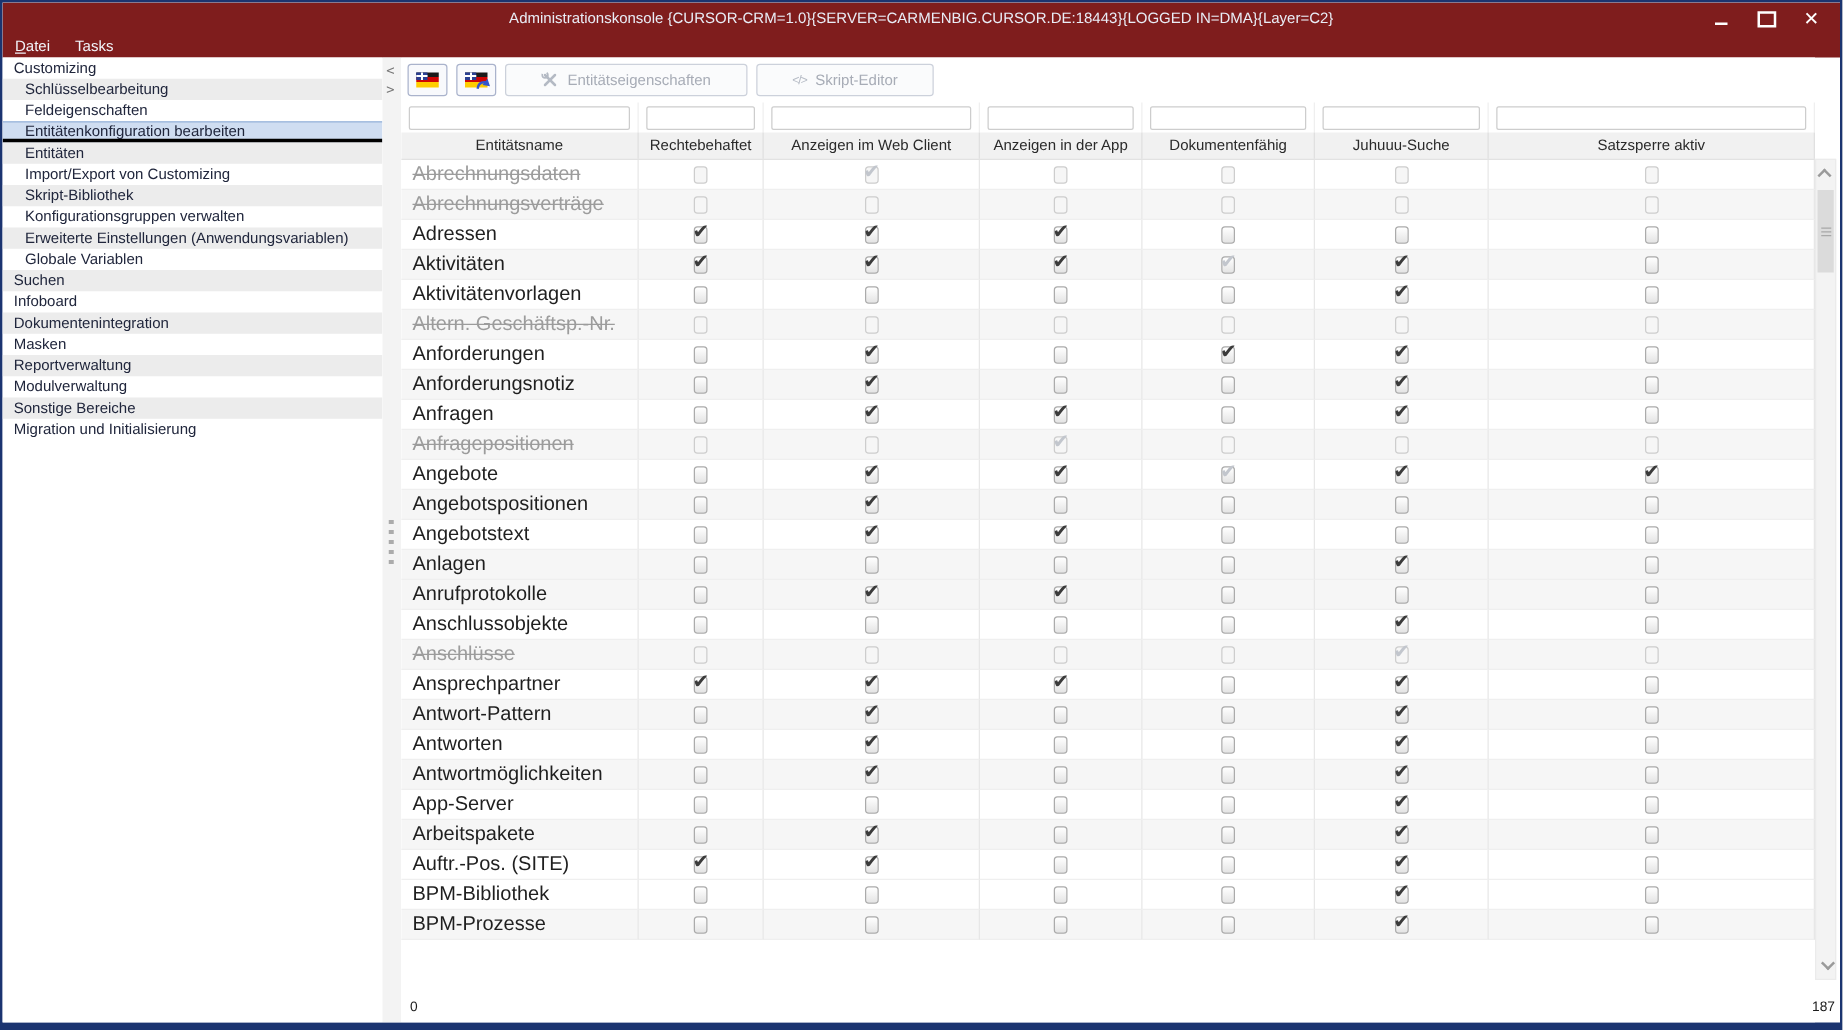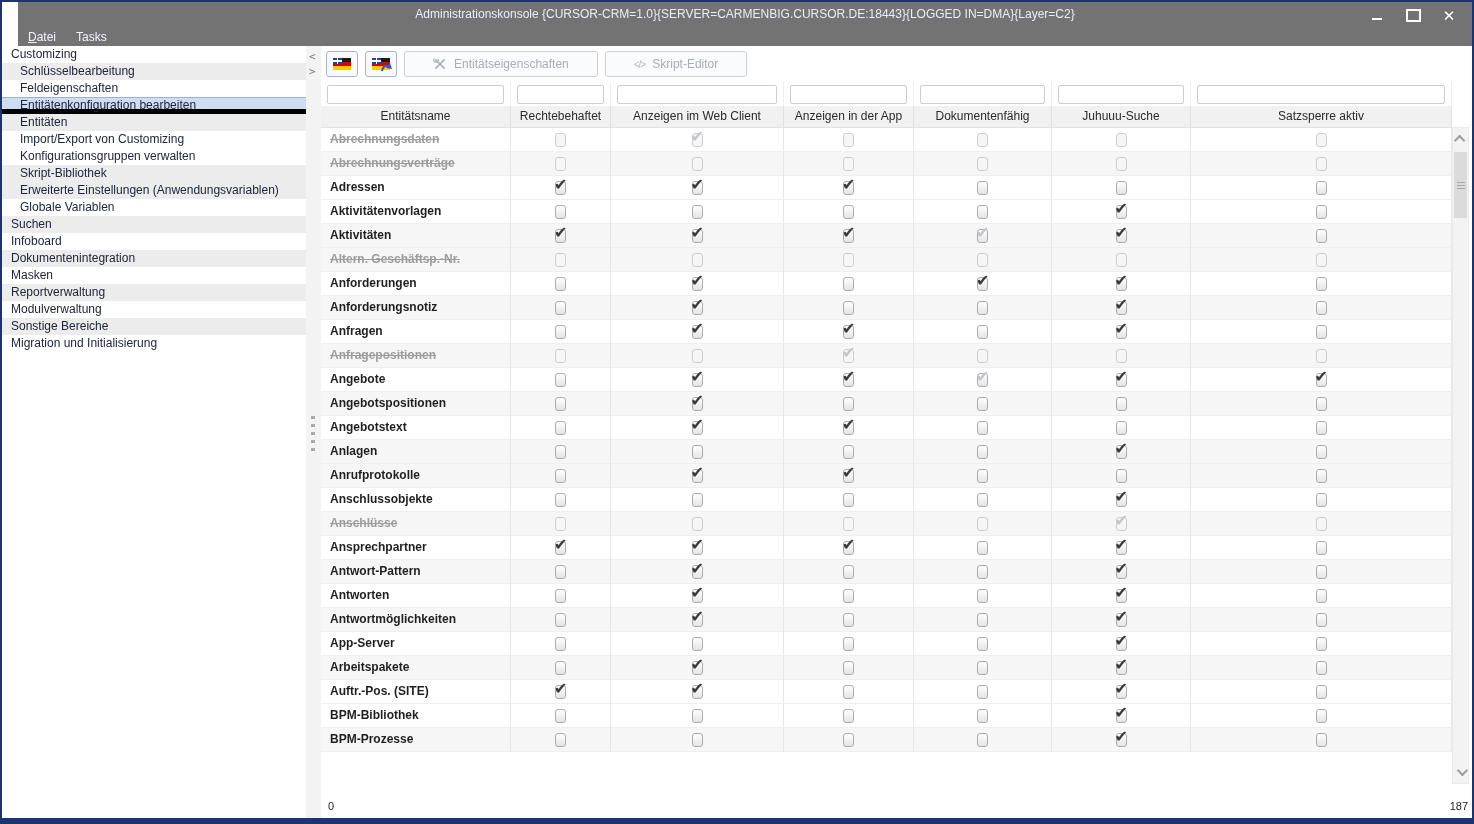--- a/index.html
+++ b/index.html
@@ -2,37 +2,37 @@
 <html><head>
 <meta charset="utf-8">
 <style>
   html,body{margin:0;padding:0;background:#d0d0d0;}
   .window{
     position:relative;width:1474px;height:824px;box-sizing:border-box;
     border:2px solid #1b3470;border-bottom-width:6px;background:#fff;
     font-family:"Liberation Sans",sans-serif;overflow:hidden;
   }
   
-  .topband{position:absolute;left:0;top:0;right:0;height:44px;background:#737373;margin-left:16px;}
+  .topband{position:absolute;left:0;top:0;right:0;height:44px;background:#7f1d1d;}
   .titlebar{position:absolute;left:0;top:0;right:0;height:24px;}
   .title{position:absolute;left:120px;right:120px;top:5px;text-align:center;color:#e9edf6;font-size:12px;white-space:nowrap;overflow:hidden;}
   .win-controls{position:absolute;right:8px;top:2px;display:flex;gap:6px;}
   .win-btn{width:30px;height:22px;display:flex;align-items:center;justify-content:center;color:#fff;cursor:default;}
   .glyph-min{display:block;width:10px;height:0;border-bottom:2px solid #fff;margin-top:8px;}
   .glyph-max{display:block;width:11px;height:9px;border:2px solid #fff;}
   .glyph-close{font-size:15px;line-height:15px;color:#fff;}
   .menubar{position:absolute;left:10px;top:26px;height:18px;display:flex;gap:20px;align-items:center;}
   .menu-item{color:#f2f4fa;font-size:12px;}
   .menu-item u{text-decoration:underline;}
   
   .sidebar{position:absolute;left:0;top:44px;width:304px;bottom:0;background:#fff;overflow:hidden;}
   .side-row{height:17px;line-height:17px;font-size:12px;color:#20263c;padding-left:9px;white-space:nowrap;box-sizing:border-box;}
   .side-row.lvl1{padding-left:18px;}
   .side-row.alt{background:#ececec;}
-  .side-row.sel{background:#cfddf1;border-top:1px solid #97b3d9;border-bottom:5px solid #000000;line-height:15px;}
+  .side-row.sel{background:#cfddf1;border-top:1px solid #97b3d9;border-bottom:3px solid #000000;line-height:15px;}
   
   .splitter{position:absolute;left:304px;top:44px;width:15px;bottom:0;background:#f3f3f3;}
   .split-chev{position:absolute;left:3px;color:#777;font-size:11px;line-height:11px;font-family:"DejaVu Sans Mono",monospace;}
   .split-chev.up{top:5px;}
   .split-chev.down{top:20px;}
   .split-grip{position:absolute;left:5px;top:370px;width:4px;height:38px;
     background:repeating-linear-gradient(#ababab 0 3px, transparent 3px 8px);}
   
   .main{position:absolute;left:319px;top:44px;right:20px;bottom:0;background:#fff;overflow:hidden;}
   .toolbar{height:36px;display:flex;align-items:center;gap:7px;padding-left:5px;box-sizing:border-box;}
@@ -53,21 +53,21 @@
   .filter-cell{padding:2px 6px 1px 6px;box-sizing:border-box;border-right:1px solid #efefef;}
   .filter-cell input{width:100%;height:19px;border:1px solid #cdcdcd;border-radius:2px;box-sizing:border-box;
     font-family:"Liberation Sans",sans-serif;font-size:11px;padding:0 3px;outline:none;}
   .header-row{display:grid;grid-template-columns:var(--cols);height:21px;background:#f1f1f1;border-bottom:1px solid #e2e2e2;}
   .header-cell{font-size:12px;color:#2a2a2a;text-align:center;line-height:21px;white-space:nowrap;overflow:hidden;
     border-right:1px solid #e0e0e0;}
   .tbody{}
   .trow{display:grid;grid-template-columns:var(--cols);height:24px;background:#fff;}
   .trow.alt{background:#f6f6f6;}
   .cell{border-right:1px solid #e7e7e7;border-bottom:1px solid #efefef;box-sizing:border-box;}
-  .name-cell{padding-left:9px;font-size:12px;color:#1f1f1f;line-height:23px;white-space:nowrap;overflow:hidden;font-weight:bold;}
+  .name-cell{padding-left:9px;font-size:16px;color:#1f1f1f;line-height:23px;white-space:nowrap;overflow:hidden;}
   .trow.struck .name-cell span{color:#9c9c9c;text-decoration:line-through;}
   .cb-cell{display:flex;align-items:center;justify-content:center;}
   .cb{width:11px;height:14px;border:1px solid #ababab;border-radius:3px;box-sizing:border-box;
     background:linear-gradient(#ffffff,#e4e4e4);position:relative;}
   .cb.dim{border-color:#cdcdcd;background:#f6f6f6;}
   .cb.checked::after, .cb.checked-dis::after{
     content:"✔";position:absolute;left:-2px;top:-7px;font-size:16px;color:#3b3b3b;
     font-family:"DejaVu Sans",sans-serif;}
   .cb.checked-dis::after{color:#c2c6cd;}
   
@@ -112,22 +112,22 @@
       </div>
   </div>
 
   <div class="sidebar" id="sidebar">
       <div class="side-row lvl0"><span>Customizing</span></div>
       <div class="side-row lvl1 alt"><span>Schlüsselbearbeitung</span></div>
       <div class="side-row lvl1"><span>Feldeigenschaften</span></div>
       <div class="side-row lvl1 alt sel"><span>Entitätenkonfiguration bearbeiten</span></div>
       <div class="side-row lvl1 alt"><span>Entitäten</span></div>
       <div class="side-row lvl1"><span>Import/Export von Customizing</span></div>
+      <div class="side-row lvl1 alt"><span>Skript-Bibliothek</span></div>
       <div class="side-row lvl1"><span>Konfigurationsgruppen verwalten</span></div>
-      <div class="side-row lvl1 alt"><span>Skript-Bibliothek</span></div>
       <div class="side-row lvl1 alt"><span>Erweiterte Einstellungen (Anwendungsvariablen)</span></div>
       <div class="side-row lvl1"><span>Globale Variablen</span></div>
       <div class="side-row lvl0 alt"><span>Suchen</span></div>
       <div class="side-row lvl0"><span>Infoboard</span></div>
       <div class="side-row lvl0 alt"><span>Dokumentenintegration</span></div>
       <div class="side-row lvl0"><span>Masken</span></div>
       <div class="side-row lvl0 alt"><span>Reportverwaltung</span></div>
       <div class="side-row lvl0"><span>Modulverwaltung</span></div>
       <div class="side-row lvl0 alt"><span>Sonstige Bereiche</span></div>
       <div class="side-row lvl0"><span>Migration und Initialisierung</span></div>
@@ -245,54 +245,54 @@
             <div class="cell cb-cell">
               <span class="cb"></span>
             </div>
             <div class="cell cb-cell">
               <span class="cb"></span>
             </div>
             <div class="cell cb-cell">
               <span class="cb"></span>
             </div>
           </div>
+          <div class="trow alt">
+            <div class="cell name-cell"><span>Aktivitäten</span></div>
+            <div class="cell cb-cell">
+              <span class="cb checked"></span>
+            </div>
+            <div class="cell cb-cell">
+              <span class="cb checked"></span>
+            </div>
+            <div class="cell cb-cell">
+              <span class="cb checked"></span>
+            </div>
+            <div class="cell cb-cell">
+              <span class="cb checked-dis"></span>
+            </div>
+            <div class="cell cb-cell">
+              <span class="cb checked"></span>
+            </div>
+            <div class="cell cb-cell">
+              <span class="cb"></span>
+            </div>
+          </div>
           <div class="trow">
             <div class="cell name-cell"><span>Aktivitätenvorlagen</span></div>
             <div class="cell cb-cell">
               <span class="cb"></span>
             </div>
             <div class="cell cb-cell">
               <span class="cb"></span>
             </div>
             <div class="cell cb-cell">
               <span class="cb"></span>
             </div>
             <div class="cell cb-cell">
               <span class="cb"></span>
-            </div>
-            <div class="cell cb-cell">
-              <span class="cb checked"></span>
-            </div>
-            <div class="cell cb-cell">
-              <span class="cb"></span>
-            </div>
-          </div>
-          <div class="trow alt">
-            <div class="cell name-cell"><span>Aktivitäten</span></div>
-            <div class="cell cb-cell">
-              <span class="cb checked"></span>
-            </div>
-            <div class="cell cb-cell">
-              <span class="cb checked"></span>
-            </div>
-            <div class="cell cb-cell">
-              <span class="cb checked"></span>
-            </div>
-            <div class="cell cb-cell">
-              <span class="cb checked-dis"></span>
             </div>
             <div class="cell cb-cell">
               <span class="cb checked"></span>
             </div>
             <div class="cell cb-cell">
               <span class="cb"></span>
             </div>
           </div>
           <div class="trow alt struck">
             <div class="cell name-cell"><span>Altern. Geschäftsp.-Nr.</span></div>

